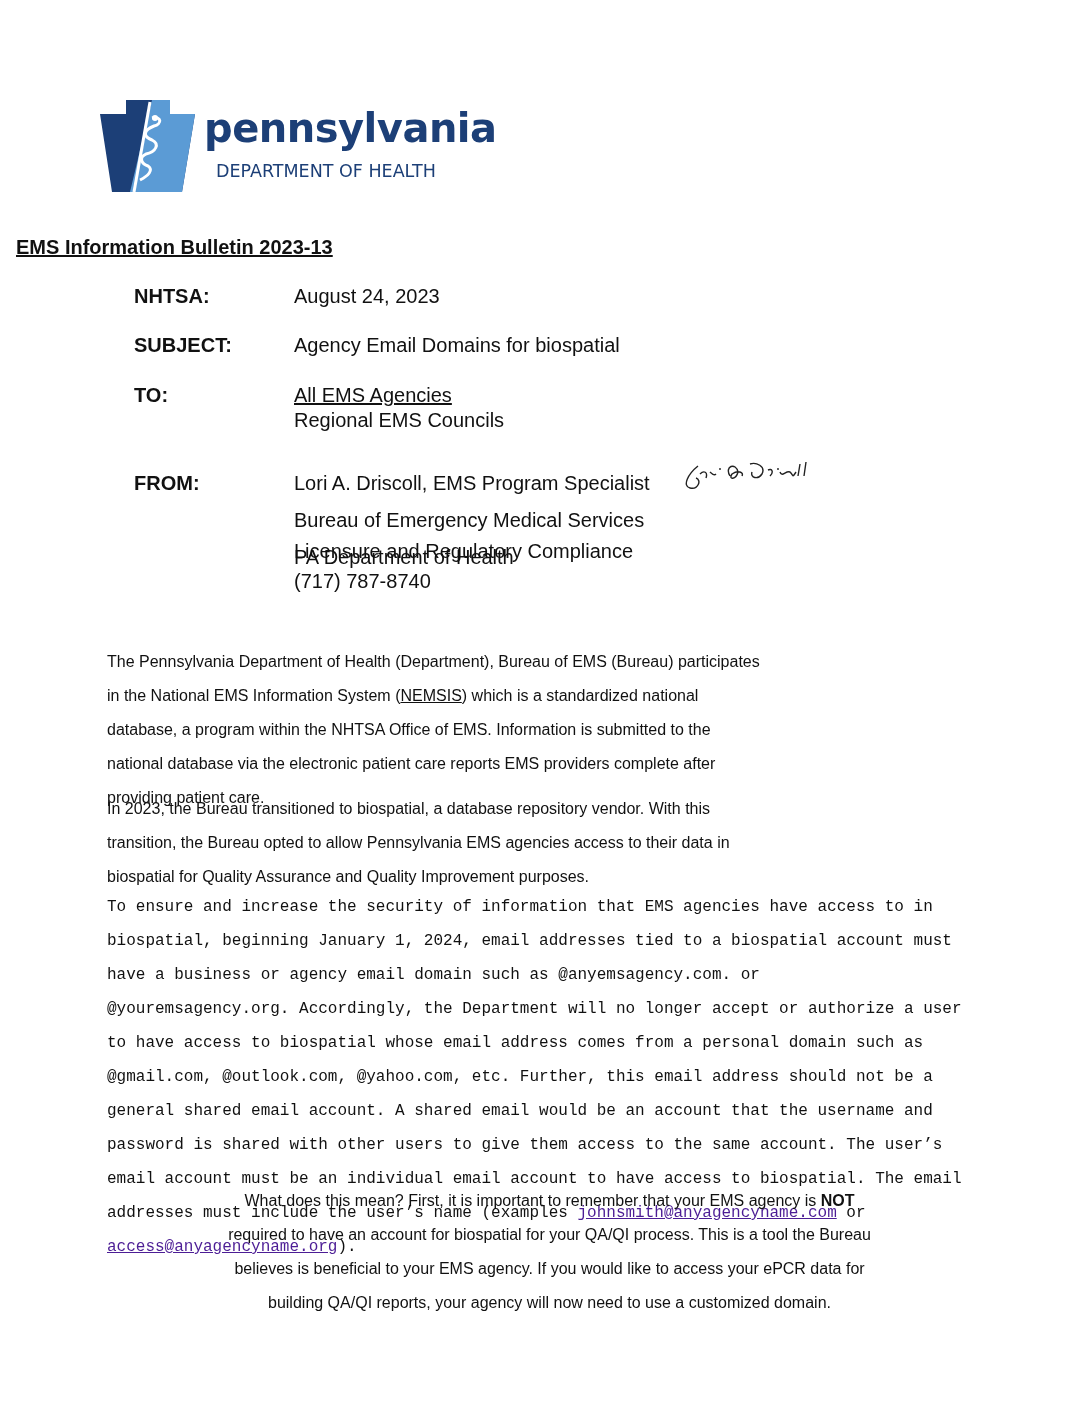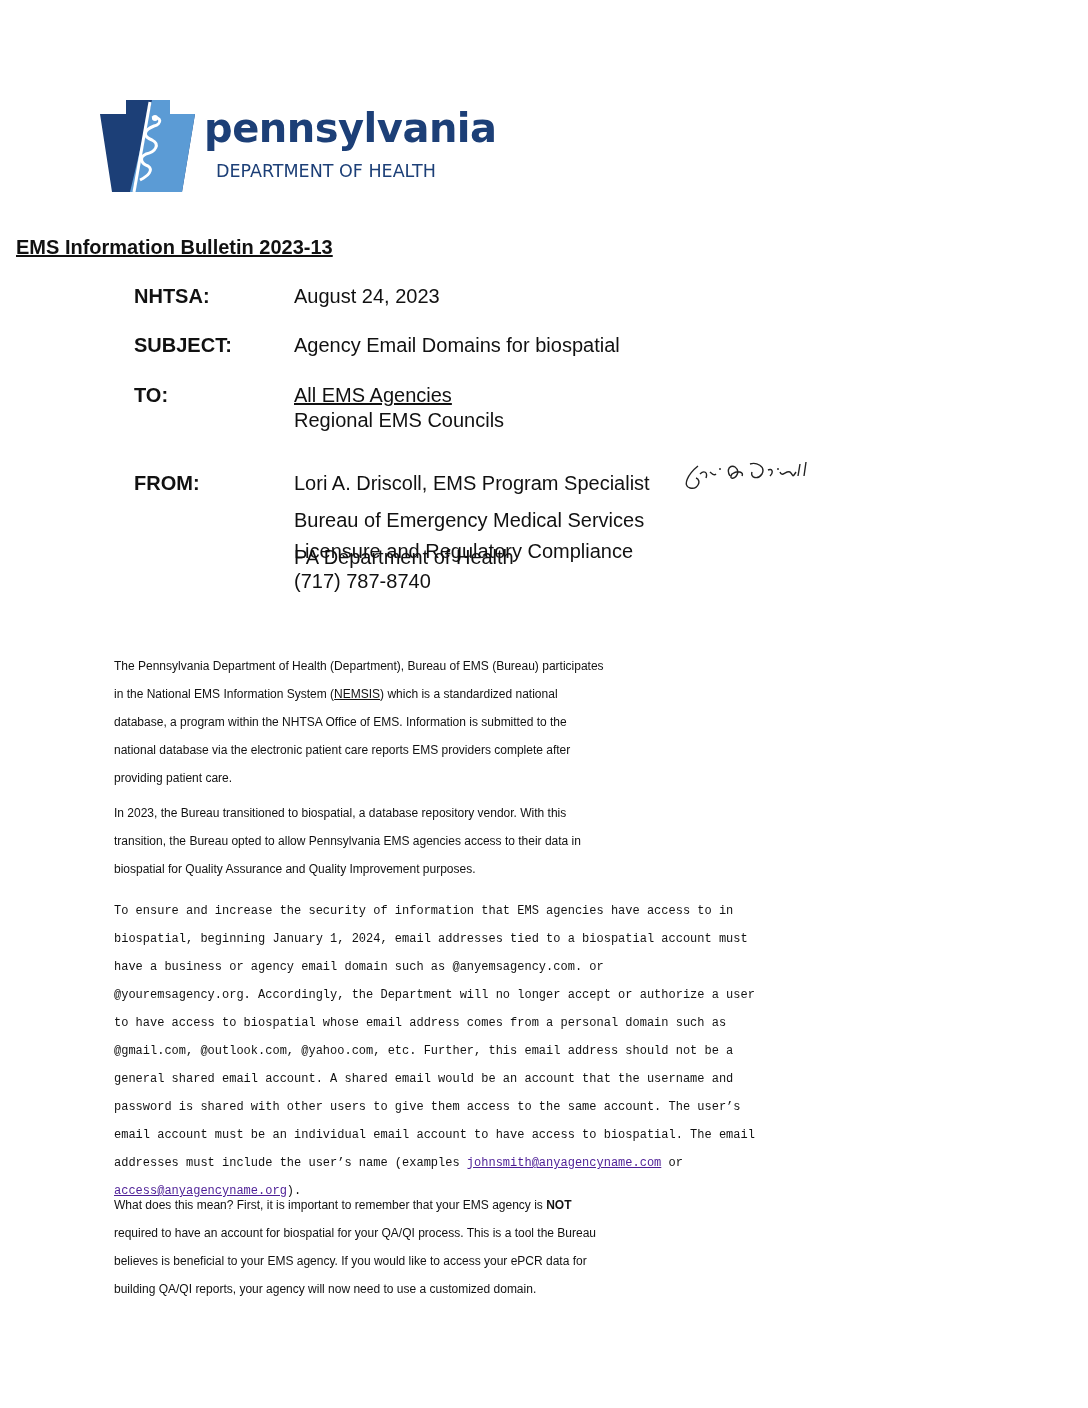--- a/index.html
+++ b/index.html
@@ -10,22 +10,22 @@
   .logo-word { position:absolute; left:104px; top:4px; font-family:"DejaVu Sans", sans-serif;
                font-weight:bold; font-size:40px; color:#1c3f77; letter-spacing:-0.5px; line-height:48px; }
   .logo-sub { position:absolute; left:116px; top:60px; font-family:"DejaVu Sans", sans-serif;
               font-size:17.5px; color:#1c3f77; letter-spacing:0px; line-height:22px; }
   .title { position:absolute; left:16px; width:1088px; top:236px; text-align:left;
            font-weight:bold; font-size:20px; text-decoration:underline; }
   .hdr-row { position:absolute; left:134px; font-size:20px; line-height:24.5px; }
   .hdr-label { position:absolute; left:0; font-weight:bold; width:160px; }
   .hdr-val { position:absolute; left:160px; white-space:nowrap; }
   .sig { position:absolute; left:676px; top:456px; width:150px; height:40px; }
-  .para { position:absolute; left:102px; width:885px; font-size:12px; line-height:28px;
-          margin:12px; white-space:pre-line; }
+  .para { position:absolute; left:102px; width:885px; font-size:16px; line-height:34px;
+          margin:5px; white-space:pre-line; }
   a.link { color:#4c1d95; text-decoration:underline; }
   .u { text-decoration:underline; }
 </style>
 </head>
 <body>
 
 <div class="logo">
   <svg class="logo-mark" viewBox="0 0 95 92">
     <polygon points="0,14 26,14 26,0 70,0 70,14 95,14 82,92 12,92" fill="#1c3f77"></polygon>
     <polygon points="52,0 70,0 70,14 95,14 82,92 30,92" fill="#5b9bd5"></polygon>
@@ -85,16 +85,16 @@
 have a business or agency email domain such as @anyemsagency.com. or
 @youremsagency.org. Accordingly, the Department will no longer accept or authorize a user
 to have access to biospatial whose email address comes from a personal domain such as
 @gmail.com, @outlook.com, @yahoo.com, etc. Further, this email address should not be a
 general shared email account. A shared email would be an account that the username and
 password is shared with other users to give them access to the same account.  The user’s
 email account must be an individual email account to have access to biospatial. The email
 addresses must include the user’s name (examples </span><a class="link">johnsmith@anyagencyname.com</a><span> or
 </span><a class="link">access@anyagencyname.org</a><span>).</span></p>
 
-<p class="para" style="top:1179px;"><span>What does this mean? First, it is important to remember that your EMS agency is </span><b>NOT</b><span>
+<p class="para" style="top:1179px;text-align:center;"><span>What does this mean? First, it is important to remember that your EMS agency is </span><b>NOT</b><span>
 required to have an account for biospatial for your QA/QI process. This is a tool the Bureau
 believes is beneficial to your EMS agency. If you would like to access your ePCR data for
 building QA/QI reports, your agency will now need to use a customized domain.</span></p>
 
 </body></html>

